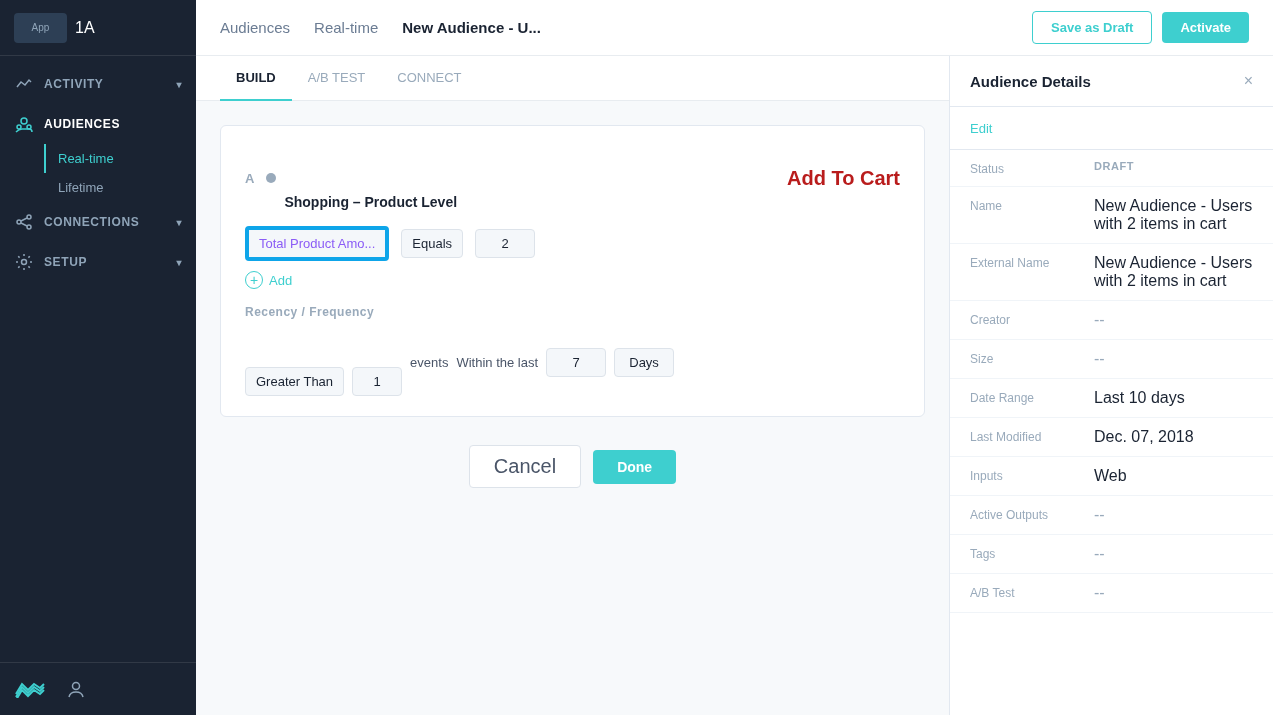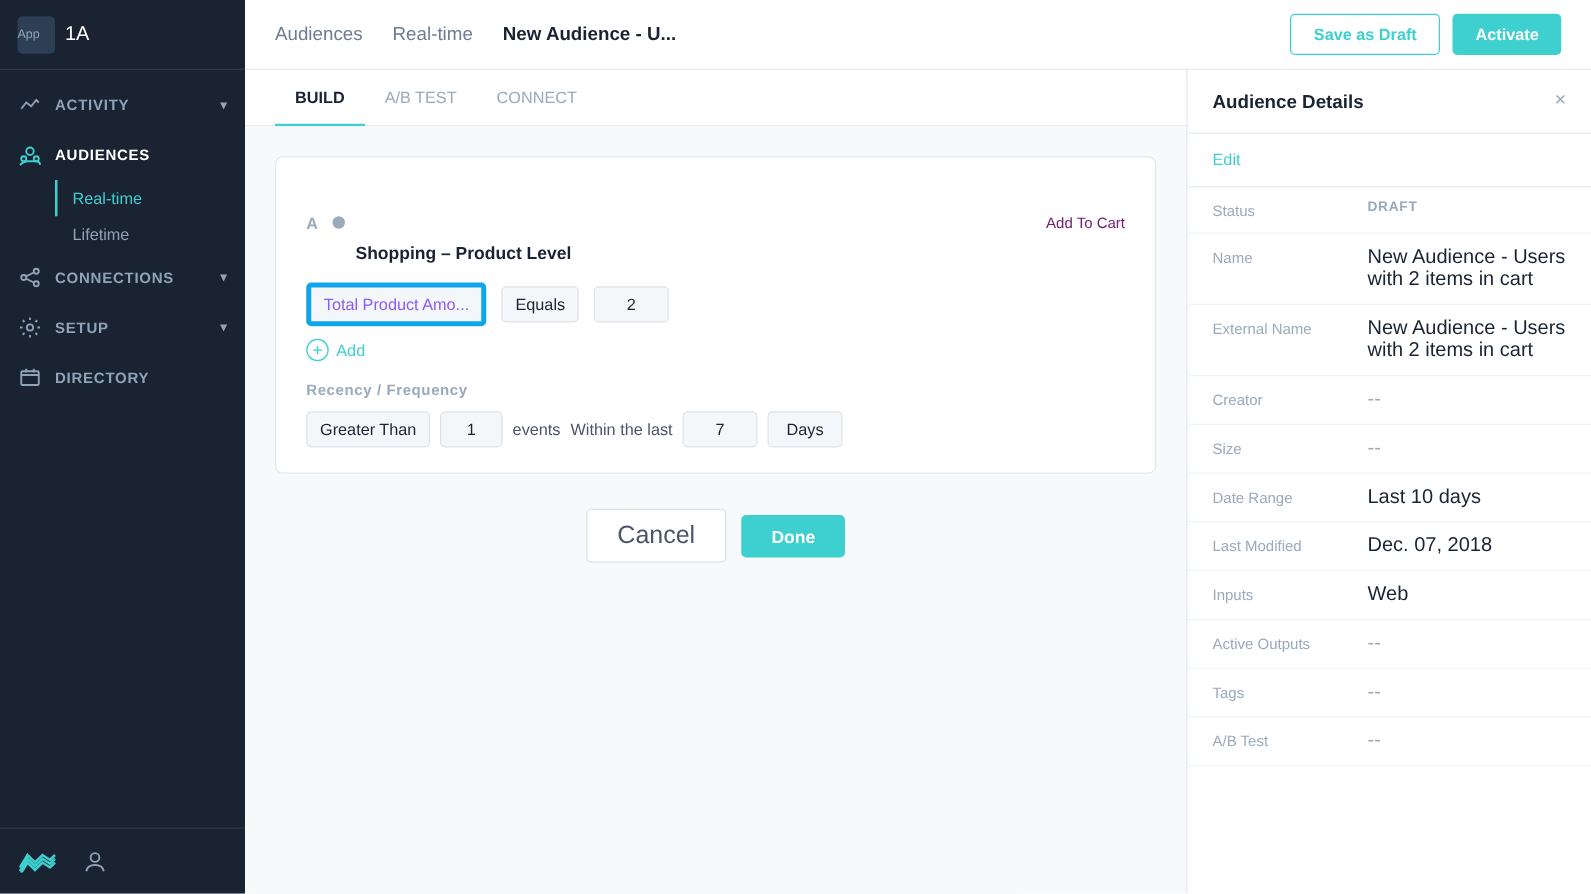--- a/index.html
+++ b/index.html
@@ -16,27 +16,27 @@
       flex-shrink: 0;
     }
     .sidebar-header {
       display: flex;
       align-items: center;
       padding: 10px 14px;
       border-bottom: 1px solid rgba(255,255,255,0.1);
       height: 56px;
     }
     .app-icon {
-      width: 30px;
+      width: 53px;
       height: 30px;
       background: #2d3f55;
       border-radius: 4px;
       display: flex;
       align-items: center;
-      justify-content: flex-start;
+      justify-content: center;
       font-size: 10px;
       color: #8fa4b8;
       margin-right: 8px;
       flex-shrink: 0;
     }
     .sidebar-brand {
       font-size: 16px;
       color: #fff;
       font-weight: 500;
     }
@@ -138,20 +138,21 @@
       text-decoration: none;
     }
     .topbar-title {
       font-size: 15px;
       font-weight: 600;
       color: #1a2332;
     }
     .topbar-actions {
       margin-left: auto;
       display: flex;
+      align-items: center;
       gap: 10px;
     }
     .btn-draft {
       padding: 8px 18px;
       border: 1.5px solid #3ecfcf;
       background: #fff;
       color: #3ecfcf;
       border-radius: 4px;
       font-size: 13px;
       font-weight: 600;
@@ -244,23 +245,23 @@
       background: #9ab;
     }
     .block-event-name {
       font-size: 14px;
       font-weight: 600;
       color: #1a2332;
       flex: 1;
       margin-top: 48px;
     }
     .block-action-name {
-      font-size: 12px;
-      font-weight: 400;
-      color: #701a75;
+      font-size: 20px;
+      font-weight: 700;
+      color: #b91c1c;
     }
 
     .attributes-label {
       font-size: 12px;
       color: #9ab;
       font-weight: 600;
       letter-spacing: 0.04em;
       margin-bottom: 10px;
     }
 
@@ -333,20 +334,21 @@
       align-items: center;
       gap: 8px;
     }
     .rec-field {
       background: #f4f7fa;
       border: 1px solid #dde3ea;
       border-radius: 4px;
       padding: 6px 10px;
       font-size: 13px;
       color: #1a2332;
+      margin-top: 38px;
     }
     .rec-num {
       width: 50px;
       text-align: center;
     }
     .rec-text {
       font-size: 13px;
       color: #4a5568;
     }
     .rec-days {
@@ -515,30 +517,20 @@
       <span class="nav-icon">
         <svg class="icon-svg" viewBox="0 0 18 18">
             <circle cx="9" cy="9" r="2.5" stroke="#8fa4b8"></circle>
             <path d="M9 1v2M9 15v2M1 9h2M15 9h2M3.2 3.2l1.4 1.4M13.4 13.4l1.4 1.4M14.8 3.2l-1.4 1.4M4.6 13.4l-1.4 1.4" stroke="#8fa4b8"></path>
           </svg>
       </span>
       <span>SETUP</span>
       <span class="nav-chevron">▾</span>
     </div>
 
-    <div class="nav-item">
-      <span class="nav-icon">
-        <svg class="icon-svg" viewBox="0 0 18 18">
-            <rect x="2" y="4" width="14" height="11" rx="1" stroke="#8fa4b8"></rect>
-            <path d="M2 7h14" stroke="#8fa4b8"></path>
-            <path d="M6 2v3M12 2v3" stroke="#8fa4b8"></path>
-          </svg>
-      </span>
-      <span>DIRECTORY</span>
-    </div>
   </nav>
 
   <div class="sidebar-footer">
     <div class="footer-logo">
       <svg viewBox="0 0 32 18" fill="none">
         <path d="M2 14 L8 4 L14 10 L20 4 L26 8 L30 4" stroke="#3ecfcf" stroke-width="2" fill="none"></path>
         <path d="M2 14 L8 4 L14 10 L20 4 L26 8 L30 4" stroke="#3ecfcf" stroke-width="2" fill="none" transform="translate(0,3)"></path>
         <path d="M2 14 L8 4 L14 10 L20 4 L26 8 L30 4" stroke="#3ecfcf" stroke-width="2" fill="none" transform="translate(0,6)"></path>
       </svg>
     </div>

